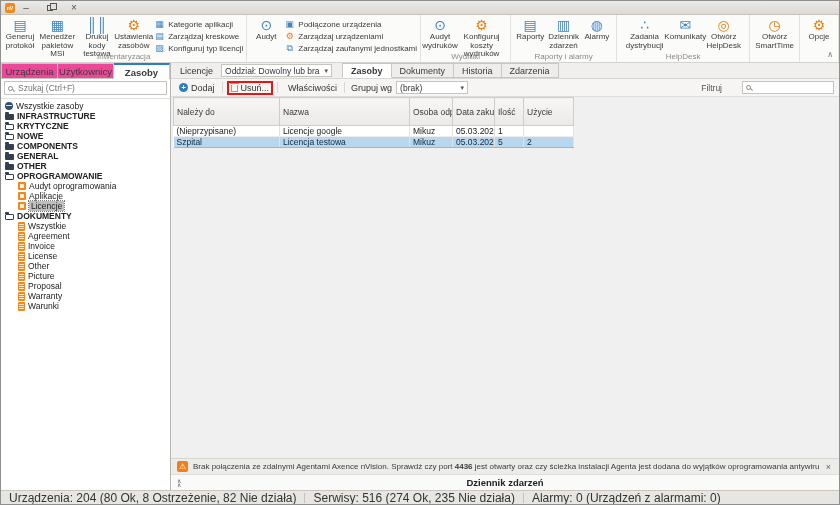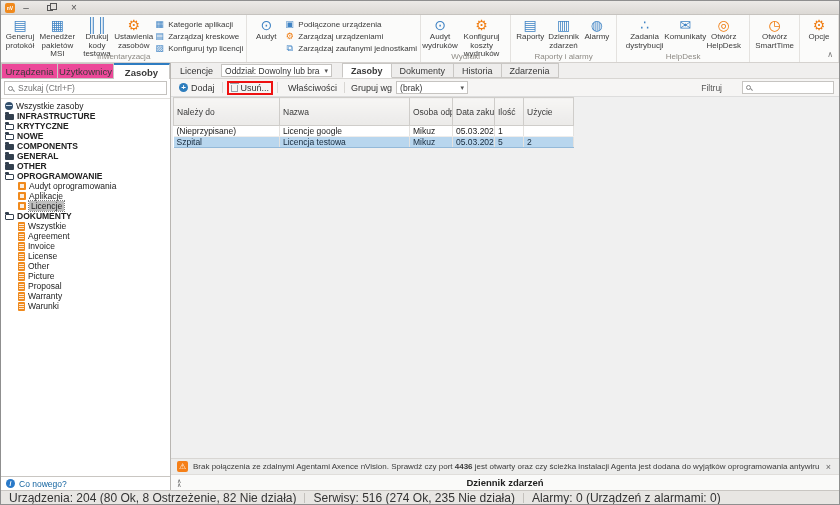--- a/index.html
+++ b/index.html
@@ -382,24 +382,20 @@
         <div class="titem lvl1">
             <span class="ti i-doc"></span>
             <span class="tlbl">Warranty</span>
           </div>
         <div class="titem lvl1">
             <span class="ti i-doc"></span>
             <span class="tlbl">Warunki</span>
           </div>
       </div>
 
-      <div class="whats-new">
-        <span class="i-info">i</span>
-        <span class="wn-link">Co nowego?</span>
-      </div>
     </div>
 
     <div class="right-col">
 
       <div class="panel-header">
         <span class="ph-title">Licencje</span>
         <div class="dropdown dd-branch">
           <span>Oddział: Dowolny lub bra</span>
           <span class="dd-arrow">▾</span>
         </div>

